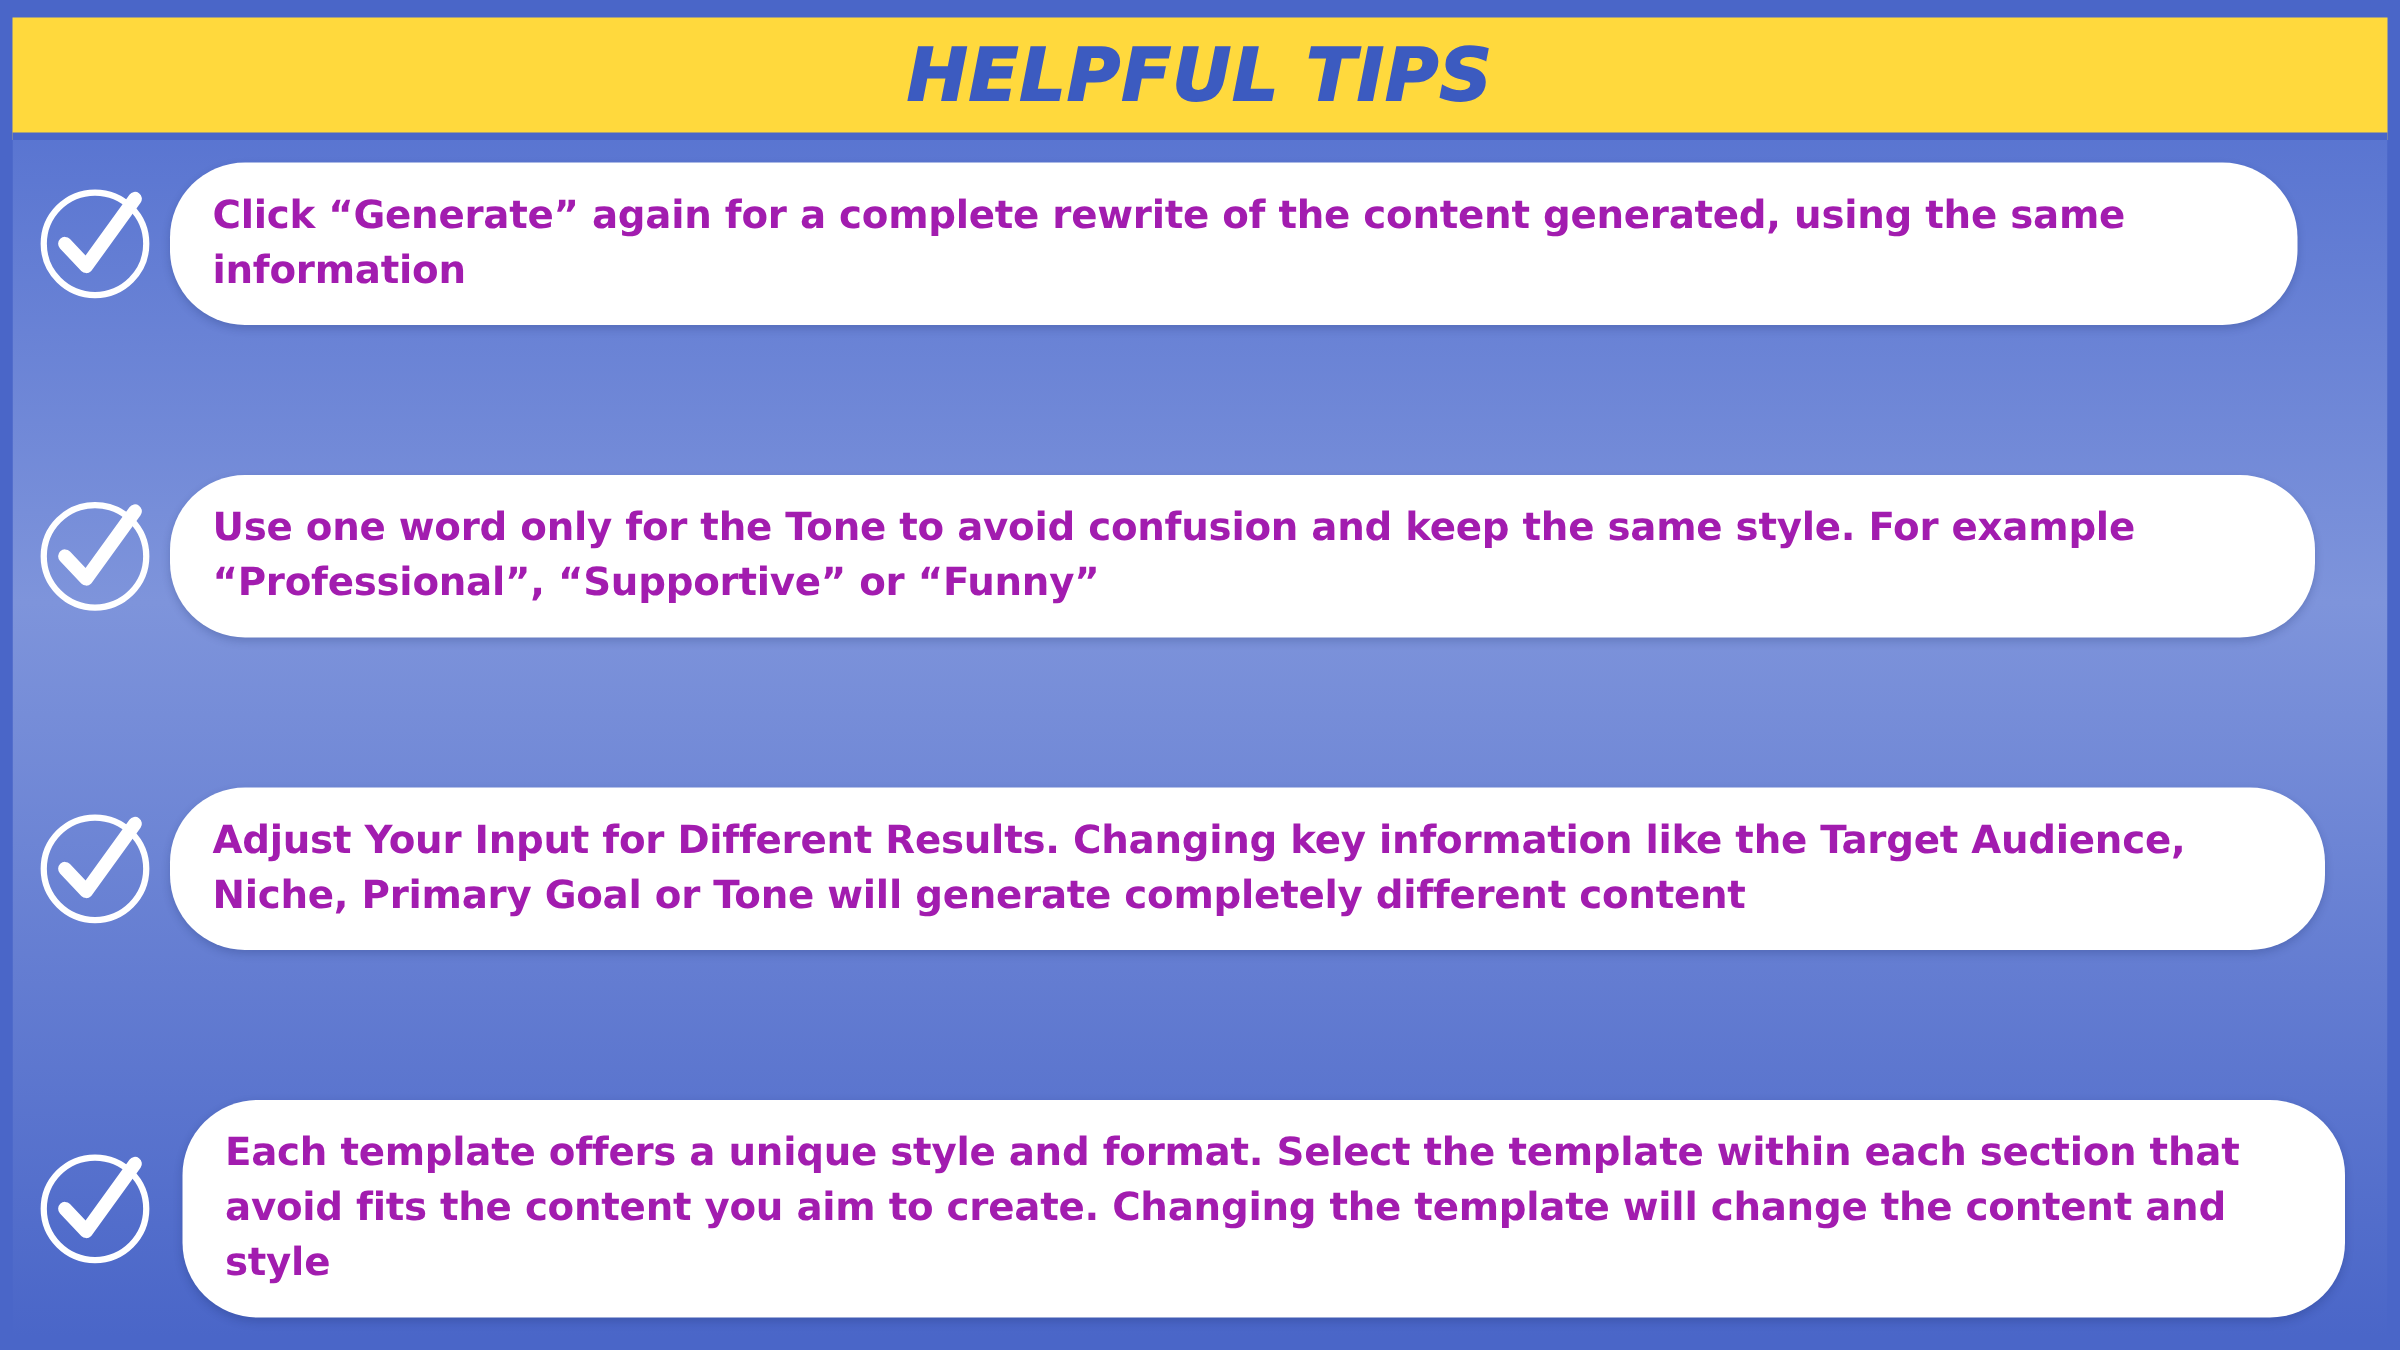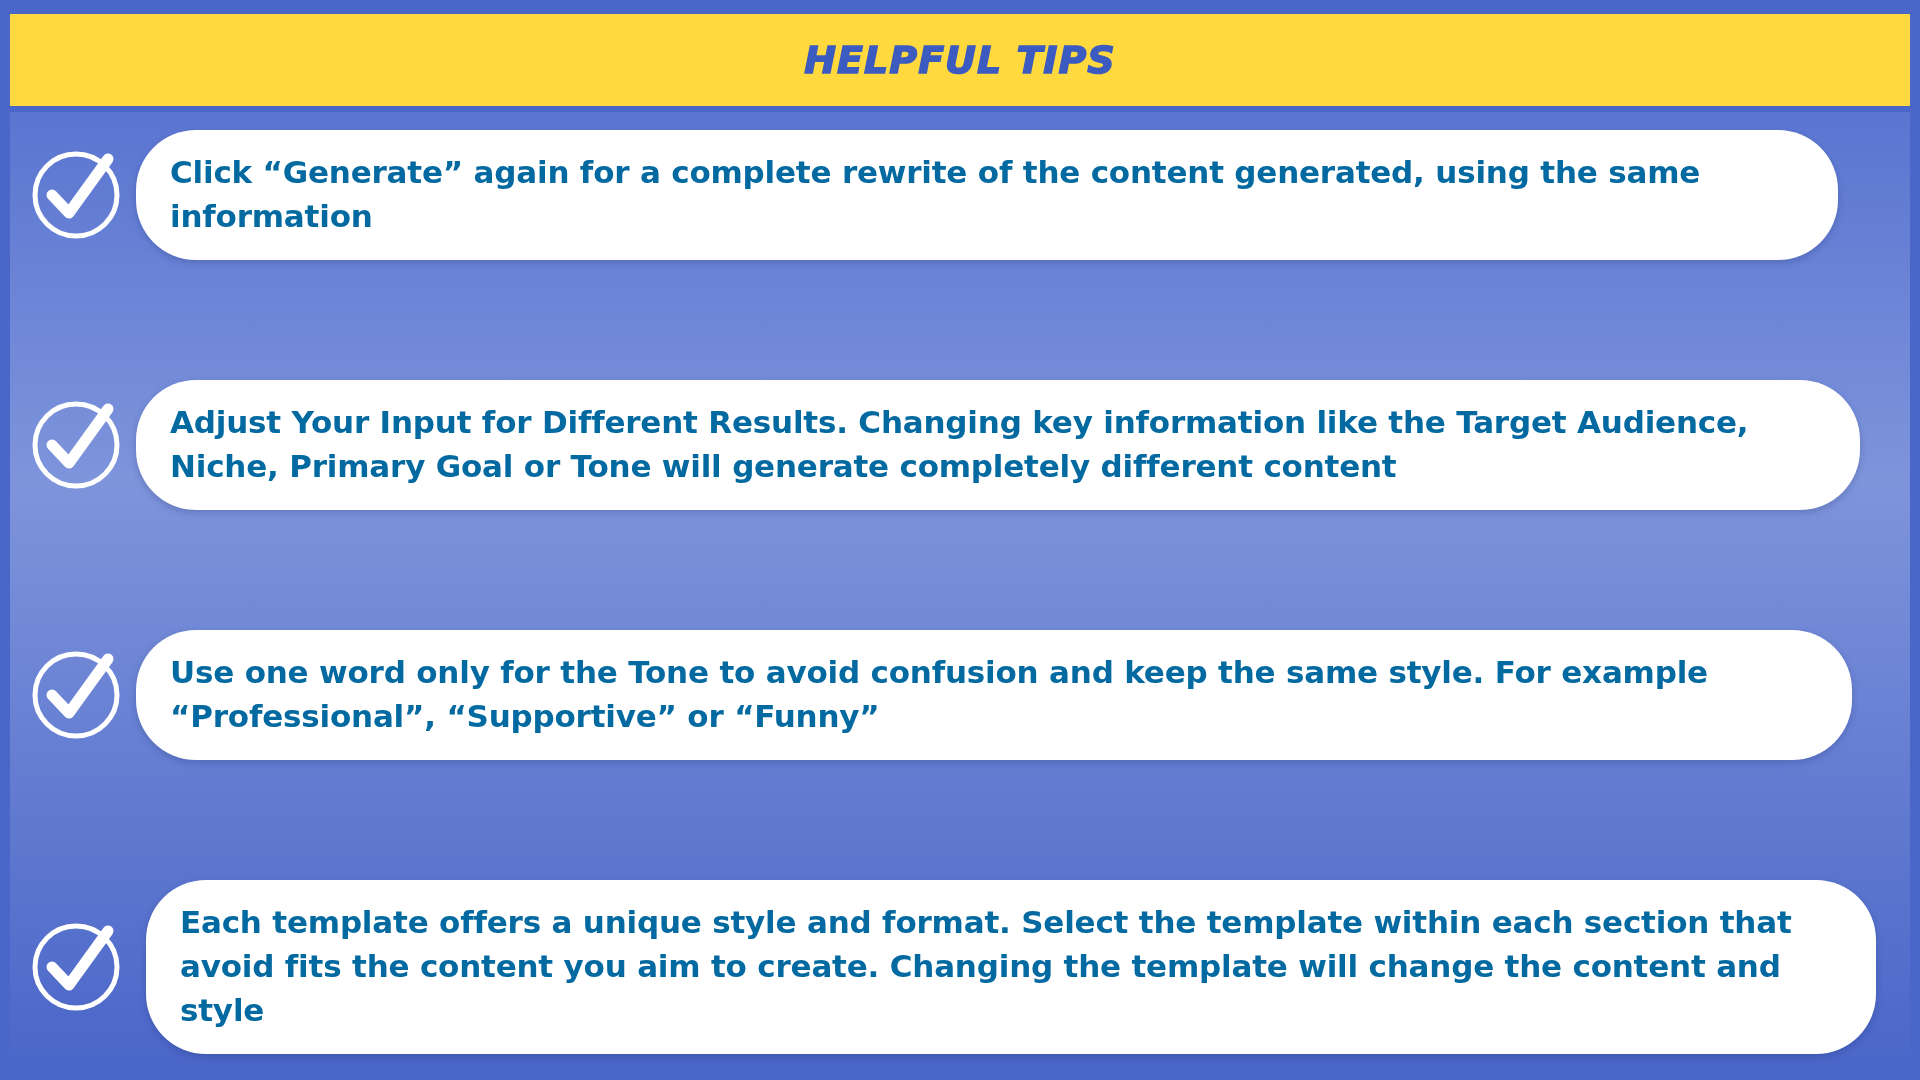--- a/index.html
+++ b/index.html
@@ -39,21 +39,21 @@
     display: flex;
     align-items: center;
     justify-content: center;
     border-bottom: 6px solid #4a66c8;
   }
 
   .header-title {
     font-family: "DejaVu Sans", sans-serif;
     font-weight: 700;
     font-style: italic;
-    font-size: 38px;
+    font-size: 58px;
     letter-spacing: 1px;
     color: #3c5bc0;
     text-transform: uppercase;
     line-height: 1;
     -webkit-text-stroke: 1.5px #3c5bc0;
   }
 
   .tips-area {
     flex: 1 1 auto;
     padding: 18px 22px 10px 14px;
@@ -92,21 +92,21 @@
     padding: 20px 34px 22px 34px;
     box-sizing: border-box;
     box-shadow: 0 3px 7px rgba(20, 35, 90, 0.22);
   }
 
   .tip-text {
     font-family: "DejaVu Sans", sans-serif;
     font-weight: 700;
     font-size: 31px;
     line-height: 1.42;
-    color: #0369a1;
+    color: #a21caf;
     margin: 0;
     letter-spacing: -0.2px;
   }
 
   .tip-row.r2 .tip-bubble { margin-right: 28px; }
   .tip-row.r3 .tip-bubble { margin-right: 36px; }
   .tip-row.r4 .tip-bubble { margin-right: 12px; margin-left: 10px; }
   .tip-row.r5 .tip-bubble { margin-right: 46px; margin-left: 10px; }
   .tip-row.r1 .tip-bubble { margin-right: 50px; }
 </style>
@@ -128,41 +128,41 @@
         <svg viewBox="0 0 100 100" aria-hidden="true">
           <circle cx="50" cy="50" r="41" fill="none" stroke="#ffffff" stroke-width="5"></circle>
           <path d="M26 50 L43 68 L82 14" fill="none" stroke="#ffffff" stroke-width="11" stroke-linecap="round" stroke-linejoin="round"></path>
         </svg>
       </span>
       <div class="tip-bubble">
         <p class="tip-text">Click “Generate” again for a complete rewrite of the content generated, using the same information</p>
       </div>
     </div>
 
+    <div class="tip-row r3">
+      <span class="check-icon">
+        <svg viewBox="0 0 100 100" aria-hidden="true">
+          <circle cx="50" cy="50" r="41" fill="none" stroke="#ffffff" stroke-width="5"></circle>
+          <path d="M26 50 L43 68 L82 14" fill="none" stroke="#ffffff" stroke-width="11" stroke-linecap="round" stroke-linejoin="round"></path>
+        </svg>
+      </span>
+      <div class="tip-bubble">
+        <p class="tip-text">Use one word only for the Tone to avoid confusion and keep the same style. For example “Professional”, “Supportive” or “Funny”</p>
+      </div>
+    </div>
+
     <div class="tip-row r2">
       <span class="check-icon">
         <svg viewBox="0 0 100 100" aria-hidden="true">
           <circle cx="50" cy="50" r="41" fill="none" stroke="#ffffff" stroke-width="5"></circle>
           <path d="M26 50 L43 68 L82 14" fill="none" stroke="#ffffff" stroke-width="11" stroke-linecap="round" stroke-linejoin="round"></path>
         </svg>
       </span>
       <div class="tip-bubble">
         <p class="tip-text">Adjust Your Input for Different Results. Changing key information like the Target Audience, Niche, Primary Goal or Tone will generate completely different content</p>
-      </div>
-    </div>
-
-    <div class="tip-row r3">
-      <span class="check-icon">
-        <svg viewBox="0 0 100 100" aria-hidden="true">
-          <circle cx="50" cy="50" r="41" fill="none" stroke="#ffffff" stroke-width="5"></circle>
-          <path d="M26 50 L43 68 L82 14" fill="none" stroke="#ffffff" stroke-width="11" stroke-linecap="round" stroke-linejoin="round"></path>
-        </svg>
-      </span>
-      <div class="tip-bubble">
-        <p class="tip-text">Use one word only for the Tone to avoid confusion and keep the same style. For example “Professional”, “Supportive” or “Funny”</p>
       </div>
     </div>
 
     <div class="tip-row r4">
       <span class="check-icon">
         <svg viewBox="0 0 100 100" aria-hidden="true">
           <circle cx="50" cy="50" r="41" fill="none" stroke="#ffffff" stroke-width="5"></circle>
           <path d="M26 50 L43 68 L82 14" fill="none" stroke="#ffffff" stroke-width="11" stroke-linecap="round" stroke-linejoin="round"></path>
         </svg>
       </span>

